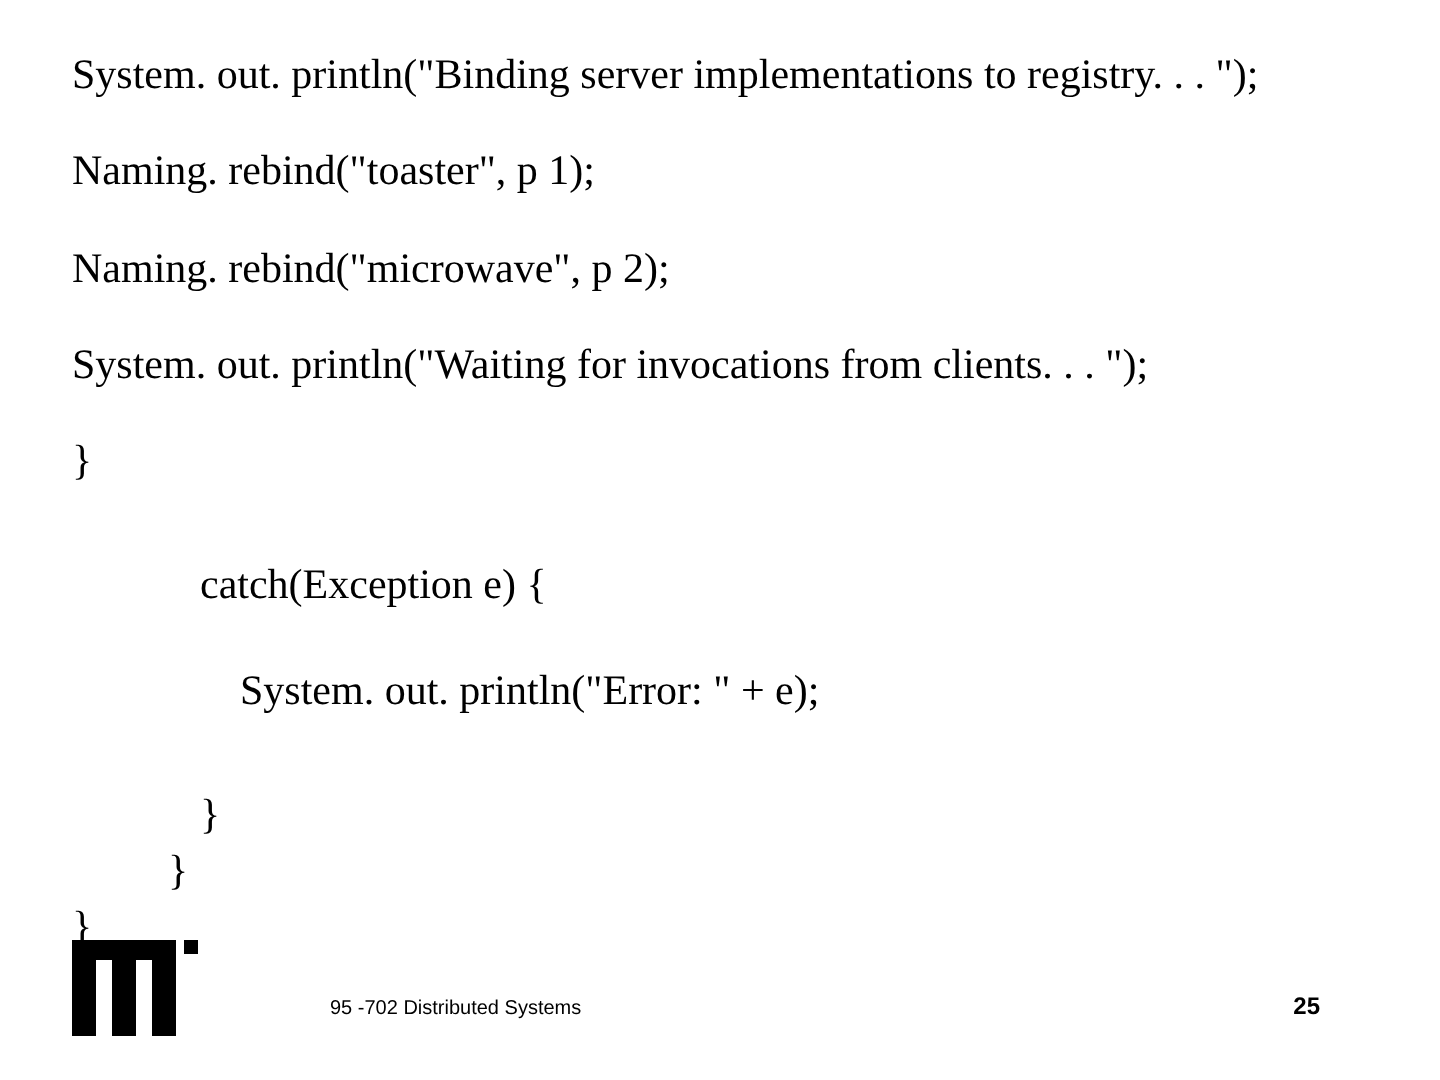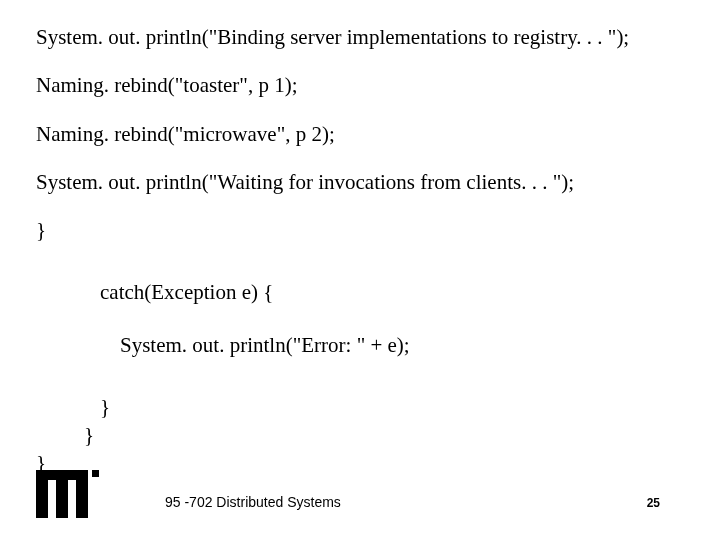--- a/index.html
+++ b/index.html
@@ -24,21 +24,21 @@
     line-height: 1.25;
     margin-bottom: 22px;
   }
   .indent1 { padding-left: 64px; margin-top: 36px; }
   .indent2 { padding-left: 84px; }
   .brace-block { margin-top: 0; }
   .footer-text {
     position: absolute;
     left: 165px;
     bottom: 30px;
-    font-size: 14px;
+    font-size: 10px;
     color: #000;
     font-family: Arial, Helvetica, sans-serif;
   }
   .page-number {
     position: absolute;
     right: 60px;
     bottom: 30px;
     font-size: 12px;
     font-weight: bold;
     font-family: Arial, Helvetica, sans-serif;

